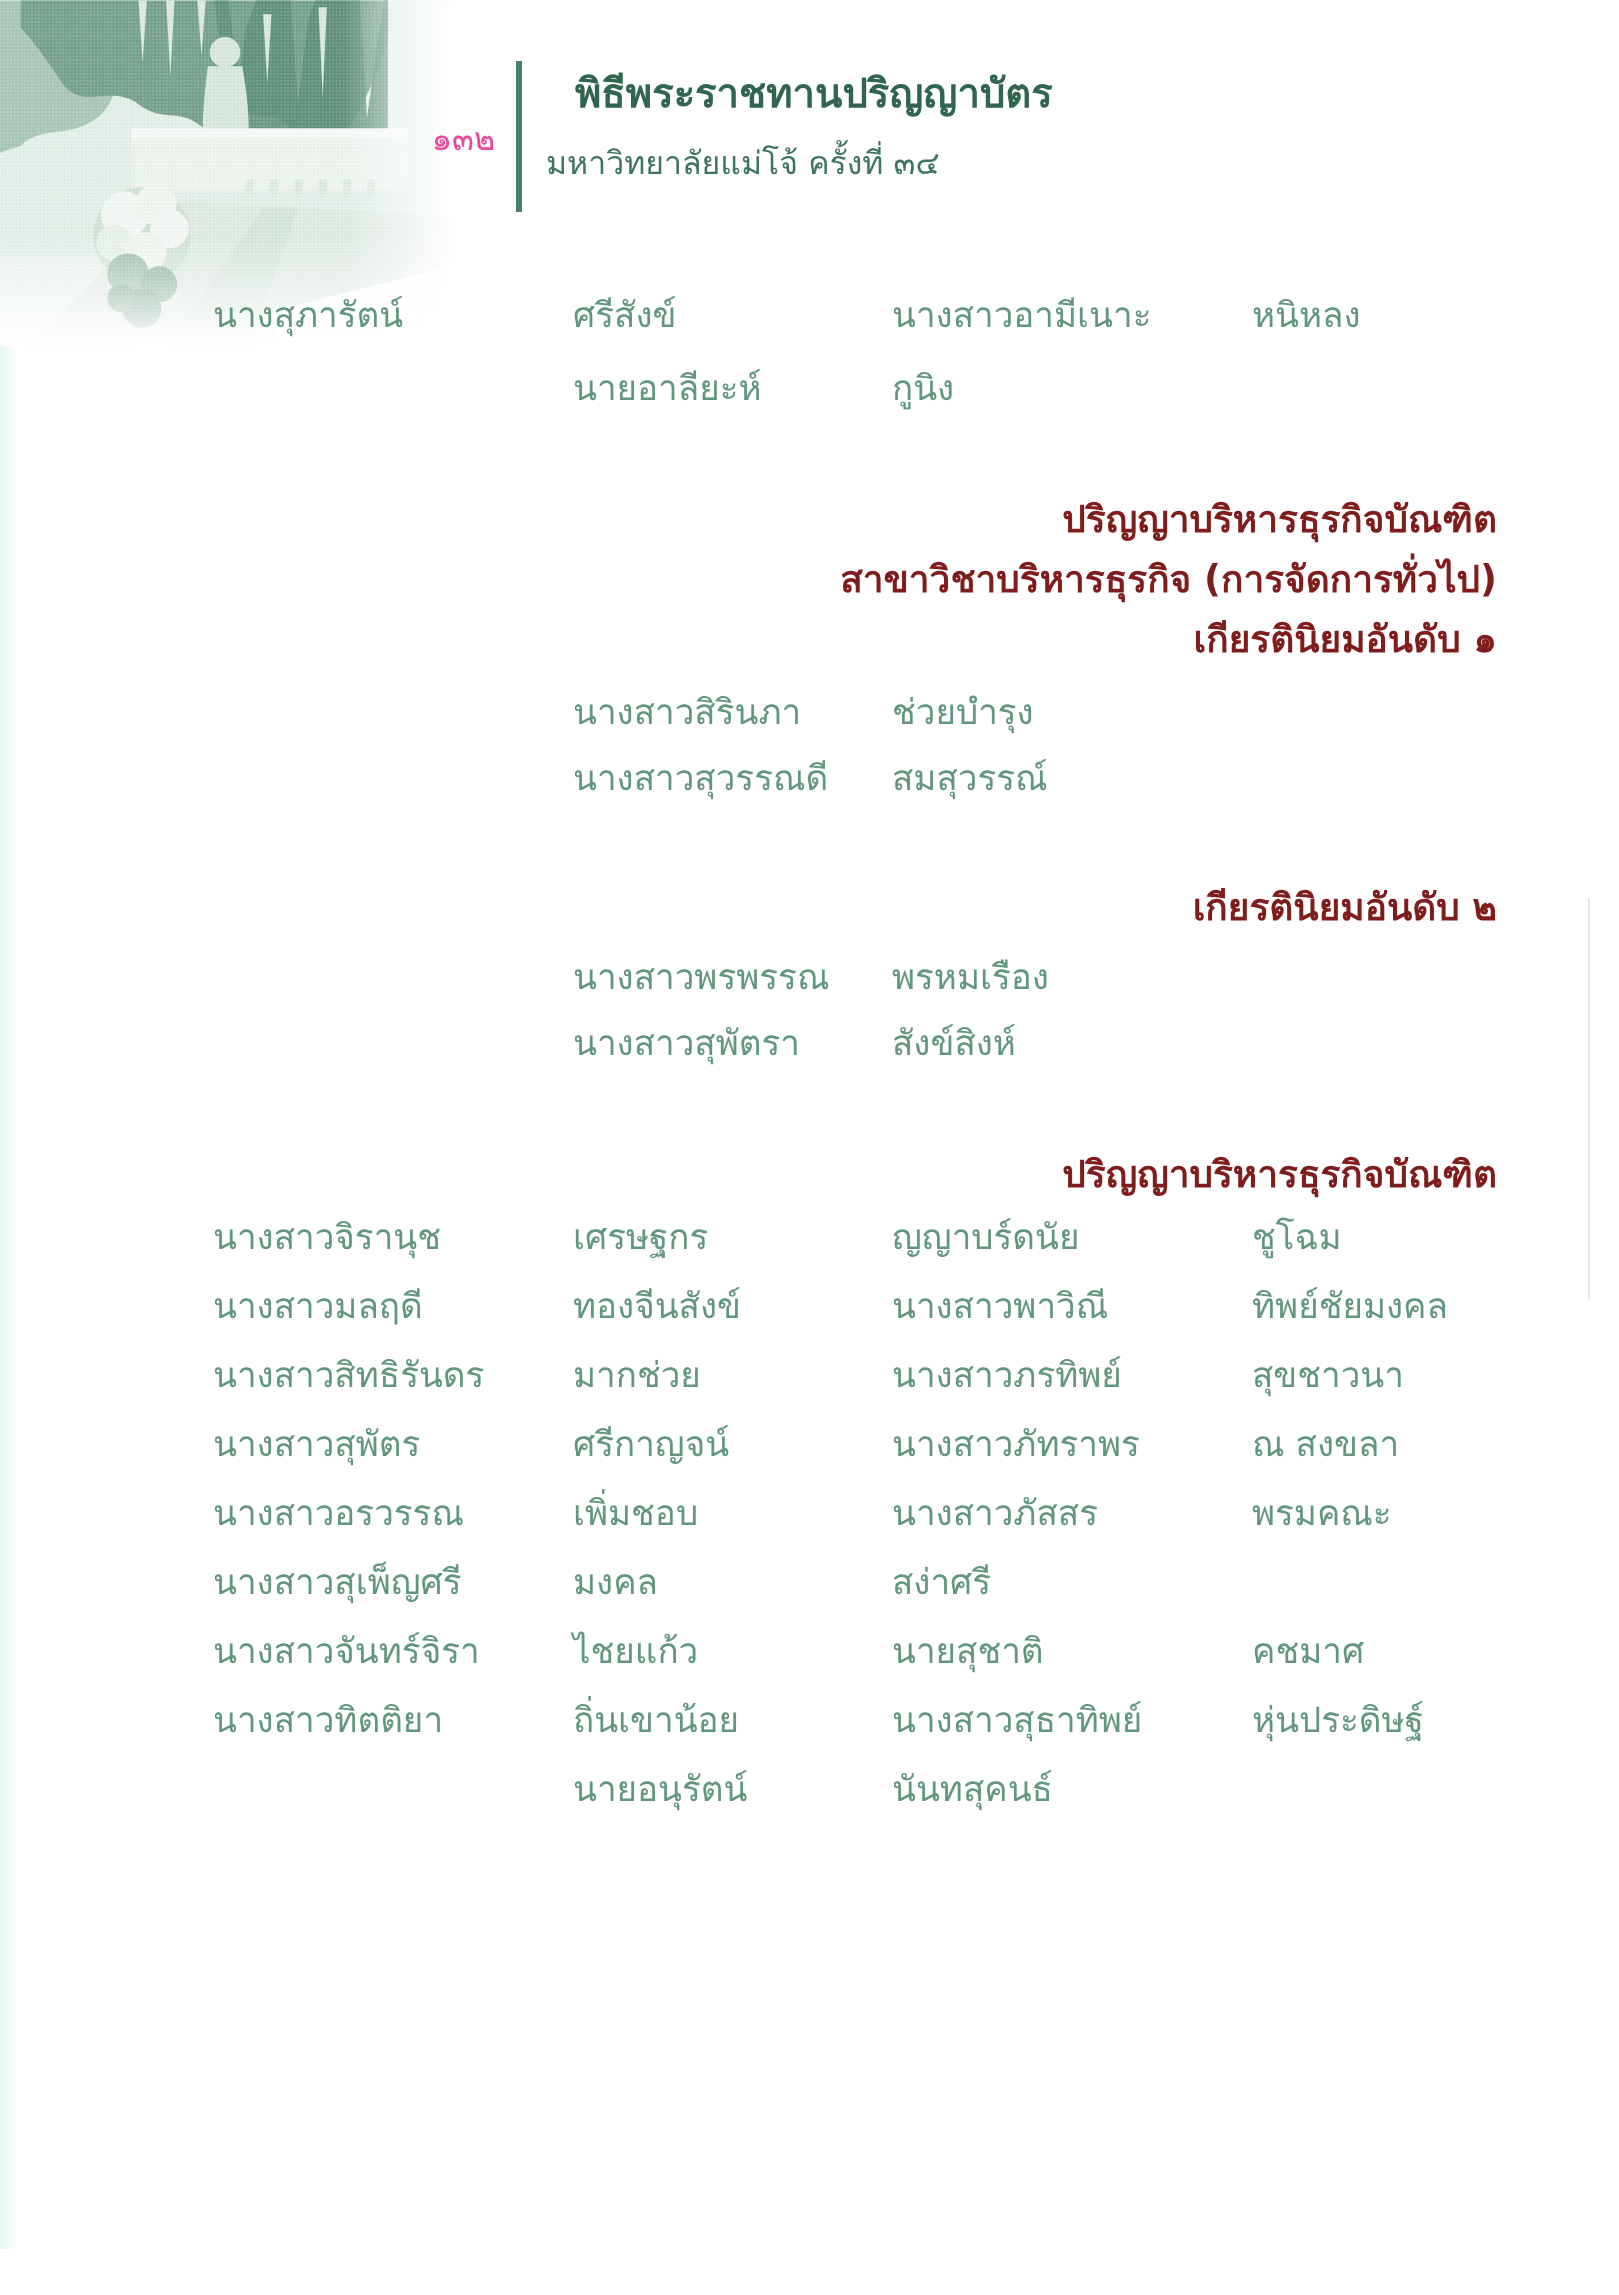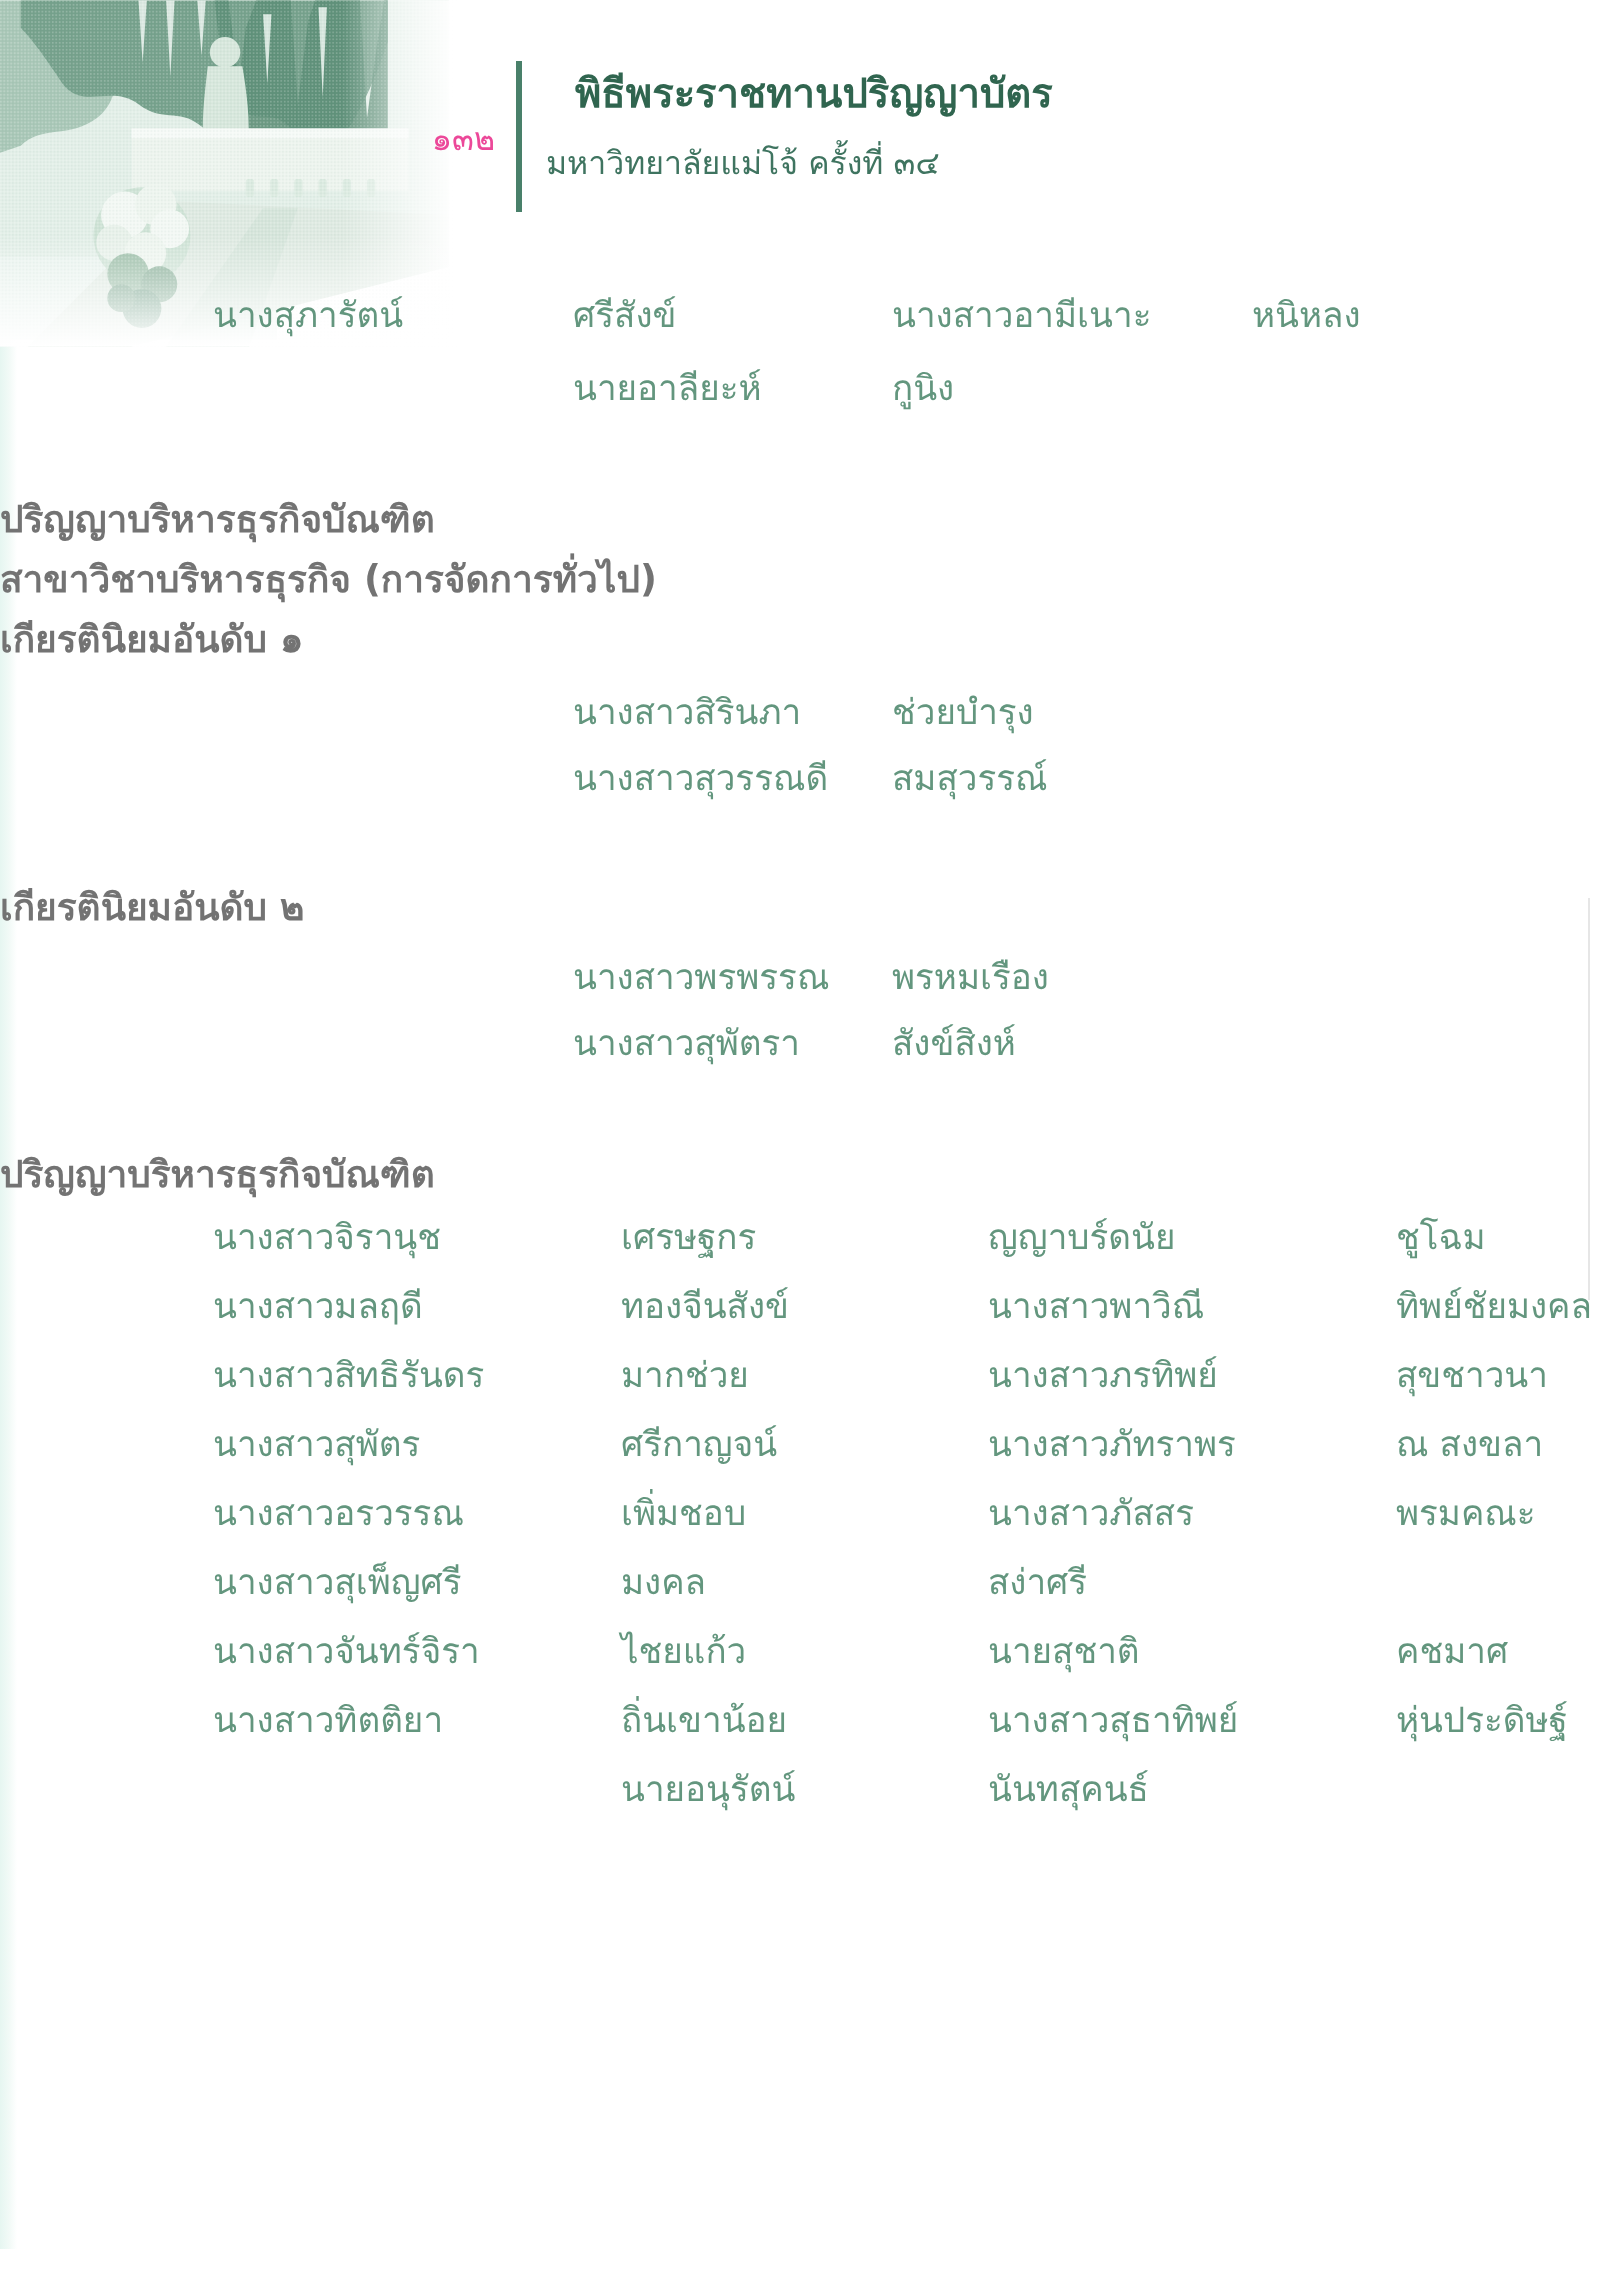--- a/index.html
+++ b/index.html
@@ -36,40 +36,40 @@
     position: absolute; left: 575px; top: 61px; margin: 0;
     font-size: 40px; font-weight: bold; color: #30654f; white-space: nowrap;
   }
   .doc-subtitle {
     position: absolute; left: 546px; top: 137px;
     font-size: 32px; font-weight: 400; color: #3f7460; white-space: nowrap;
   }
 
   
   .heading {
-    position: absolute; left: 0; width: 1497px; text-align: left;
-    font-size: 37px; font-weight: bold; color: #737373; white-space: nowrap;
+    position: absolute; left: 0; width: 1497px; text-align: right;
+    font-size: 37px; font-weight: bold; color: #7f1d1d; white-space: nowrap;
   }
   .hb-degree1   { top: 489px; }
   .hb-major1    { top: 549px; }
   .hb-honor1    { top: 609px; }
   .hb-honor2    { top: 877px; }
   .hb-degree2   { top: 1144px; }
 
   
   .roster { position: absolute; left: 0; width: 1619px; }
   .roster-row {
     display: grid;
     grid-template-columns: 360px 319px 360px 378px;
     padding-left: 201px;
     margin-left: 12px;
   }
   .roster.carryover .roster-row { height: 73px; }
   .roster.honors    .roster-row { height: 66px;  }
-  .roster.general   .roster-row { height: 69px; gap: 48px;  }
+  .roster.general   .roster-row { height: 69px;  }
   .roster-carryover { top: 290px; }
   .roster-honors-1  { top: 688px; font-family: Liberation Serif, serif; }
   .roster-honors-2  { top: 952px; }
   .roster-general   { top: 1212px; }
   .cell {
     font-size: 35px; line-height: 50px; color: #63967e; white-space: nowrap;
     font-weight: 400;
   }
 </style>
 </head>

